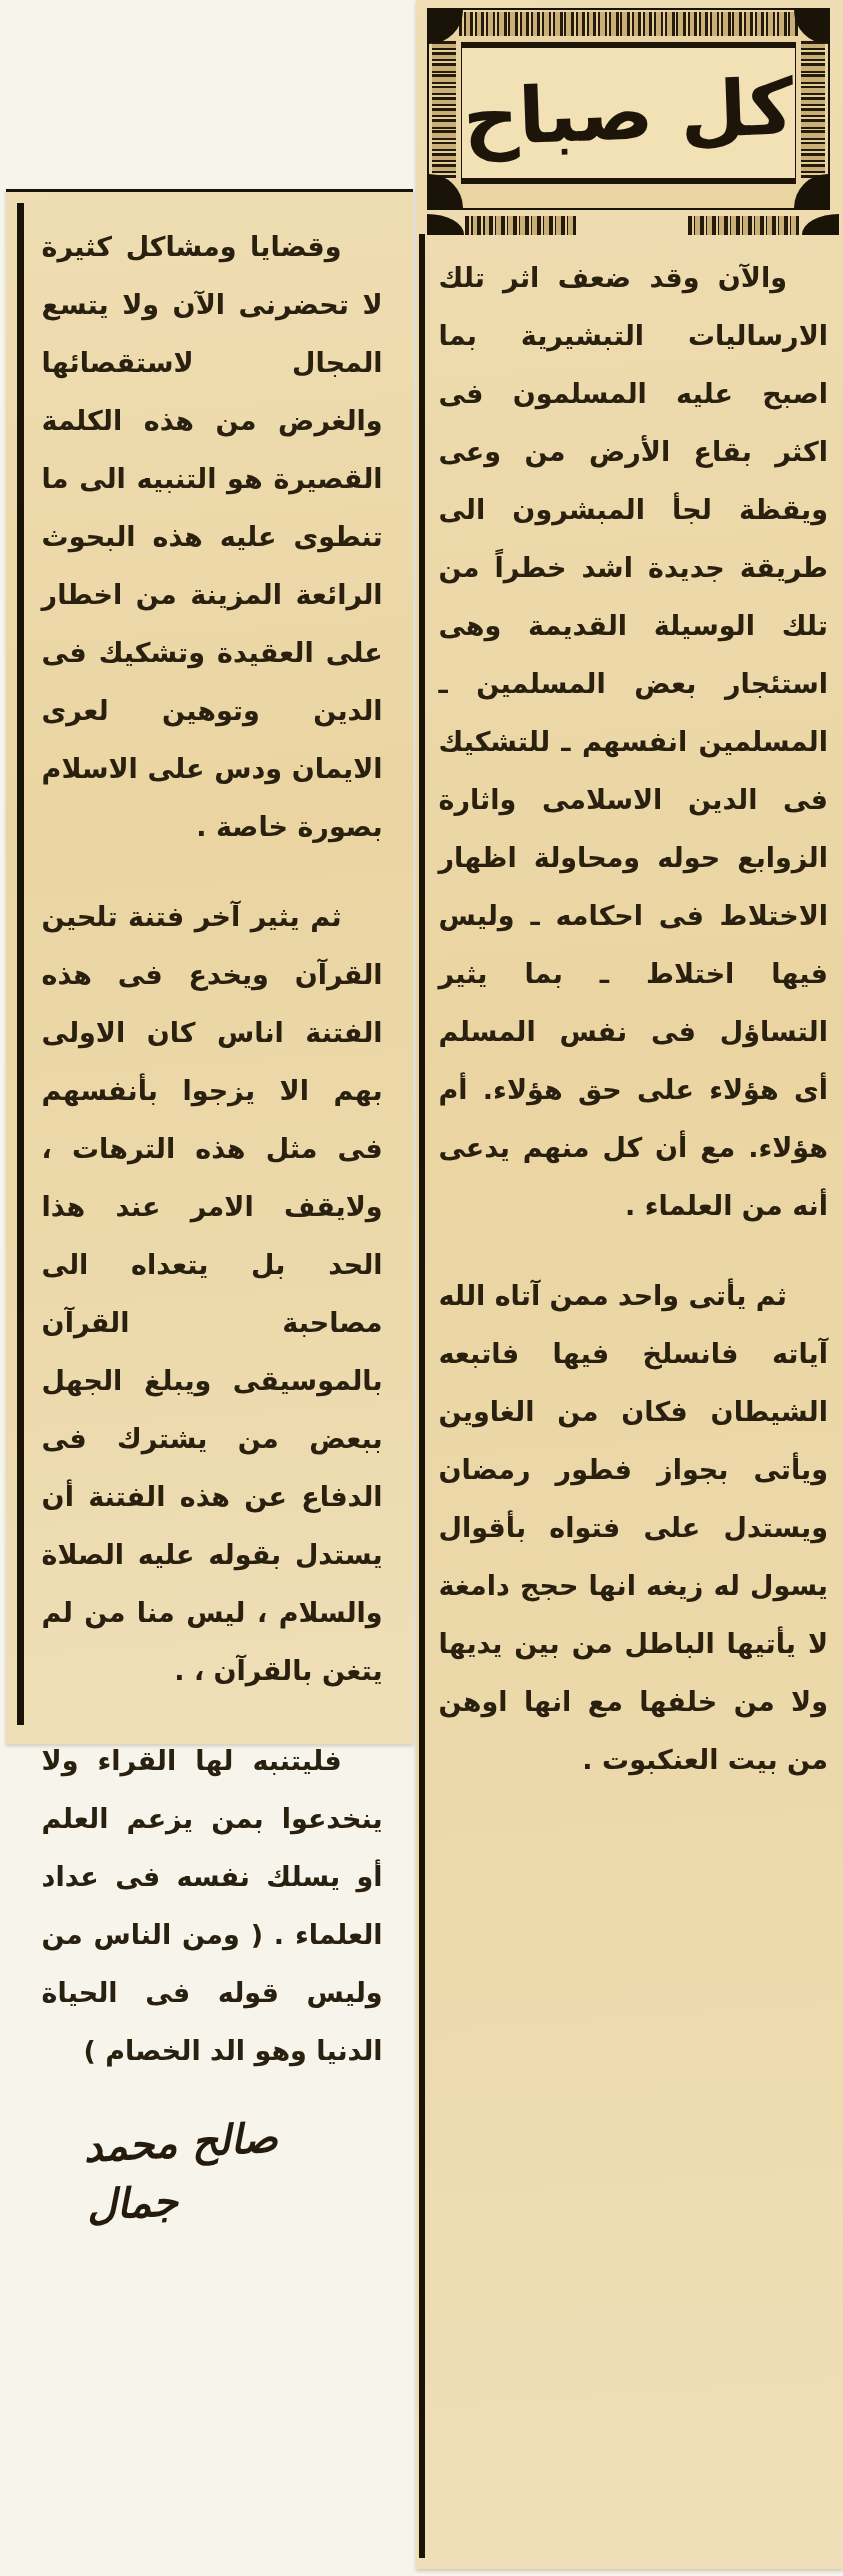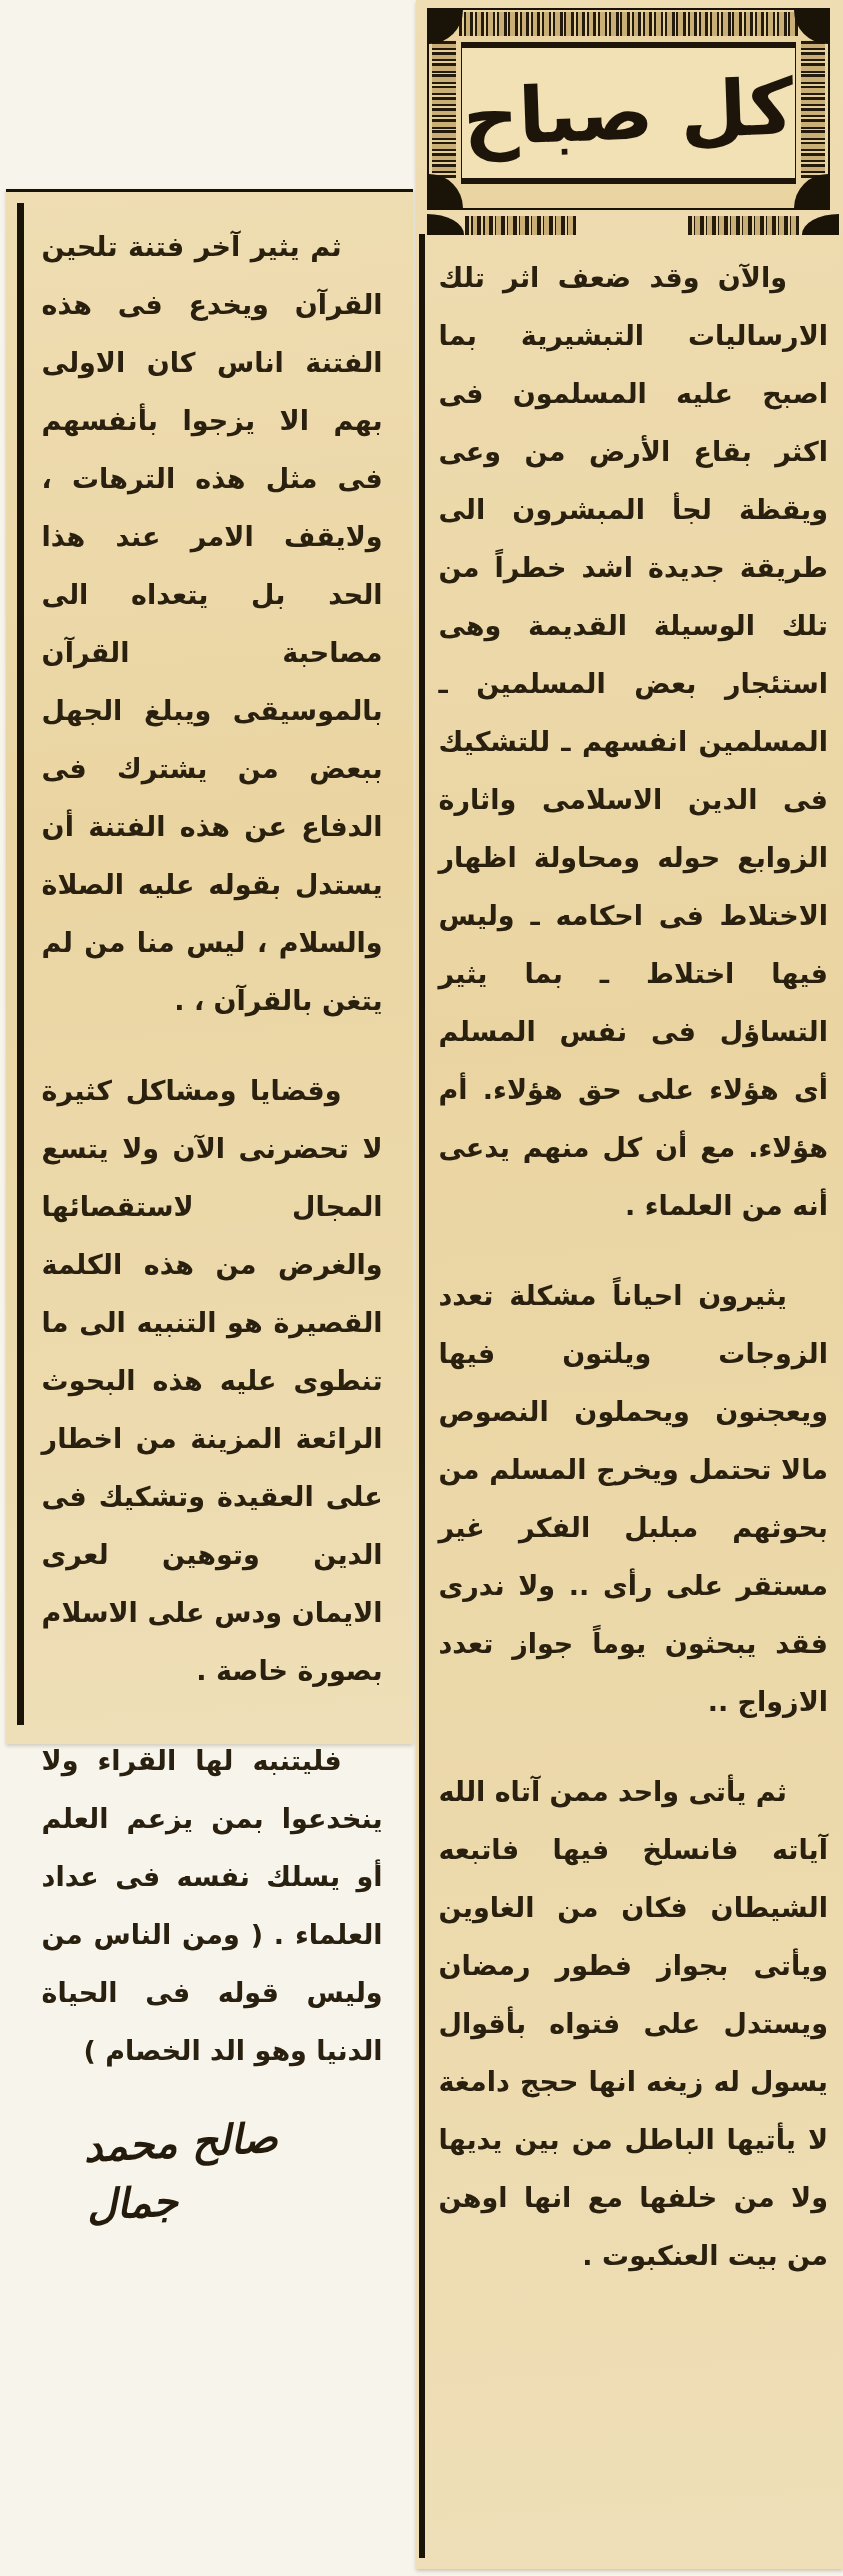--- a/index.html
+++ b/index.html
@@ -100,27 +100,26 @@
 
   <div class="orn-wedge w-a"></div>
   <div class="orn-bit bit-a"></div>
   <div class="orn-bit bit-b"></div>
   <div class="orn-wedge w-b"></div>
 
   <div class="vrule right-rule"></div>
 
   <div class="body-text right-text">
     <p class="para">والآن وقد ضعف اثر تلك الارساليات التبشيرية بما اصبح عليه المسلمون فى اكثر بقاع الأرض من وعى ويقظة لجأ المبشرون الى طريقة جديدة اشد خطراً من تلك الوسيلة القديمة وهى استئجار بعض المسلمين ـ المسلمين انفسهم ـ للتشكيك فى الدين الاسلامى واثارة الزوابع حوله ومحاولة اظهار الاختلاط فى احكامه ـ وليس فيها اختلاط ـ بما يثير التساؤل فى نفس المسلم أى هؤلاء على حق هؤلاء. أم هؤلاء. مع أن كل منهم يدعى أنه من العلماء .</p>
-    <p class="para">يثيرون احياناً مشكلة تعدد الزوجات ويلتون فيها ويعجنون ويحملون النصوص مالا تحتمل ويخرج المسلم من بحوثهم مبلبل الفكر غير مستقر على رأى .. ولا ندرى فقد يبحثون يوماً جواز تعدد الازواج ..</p>
     <p class="para">ثم يأتى واحد ممن آتاه الله آياته فانسلخ فيها فاتبعه الشيطان فكان من الغاوين ويأتى بجواز فطور رمضان ويستدل على فتواه بأقوال يسول له زيغه انها حجج دامغة لا يأتيها الباطل من بين يديها ولا من خلفها مع انها اوهن من بيت العنكبوت .</p>
   </div>
 </div>
 
 <div class="clip left-clip">
   <div class="vrule left-rule"></div>
   <div class="body-text left-text">
+    <p class="para">وقضايا ومشاكل كثيرة لا تحضرنى الآن ولا يتسع المجال لاستقصائها والغرض من هذه الكلمة القصيرة هو التنبيه الى ما تنطوى عليه هذه البحوث الرائعة المزينة من اخطار على العقيدة وتشكيك فى الدين وتوهين لعرى الايمان ودس على الاسلام بصورة خاصة .</p>
     <p class="para">ثم يثير آخر فتنة تلحين القرآن ويخدع فى هذه الفتنة اناس كان الاولى بهم الا يزجوا بأنفسهم فى مثل هذه الترهات ، ولايقف الامر عند هذا الحد بل يتعداه الى مصاحبة القرآن بالموسيقى ويبلغ الجهل ببعض من يشترك فى الدفاع عن هذه الفتنة أن يستدل بقوله عليه الصلاة والسلام ، ليس منا من لم يتغن بالقرآن ، .</p>
-    <p class="para">وقضايا ومشاكل كثيرة لا تحضرنى الآن ولا يتسع المجال لاستقصائها والغرض من هذه الكلمة القصيرة هو التنبيه الى ما تنطوى عليه هذه البحوث الرائعة المزينة من اخطار على العقيدة وتشكيك فى الدين وتوهين لعرى الايمان ودس على الاسلام بصورة خاصة .</p>
     <p class="para">فليتنبه لها القراء ولا ينخدعوا بمن يزعم العلم أو يسلك نفسه فى عداد العلماء . ( ومن الناس من وليس قوله فى الحياة الدنيا وهو الد الخصام )</p>
     <div class="signature">صالح محمد جمال</div>
   </div>
 </div>
 
 
 </body></html>

